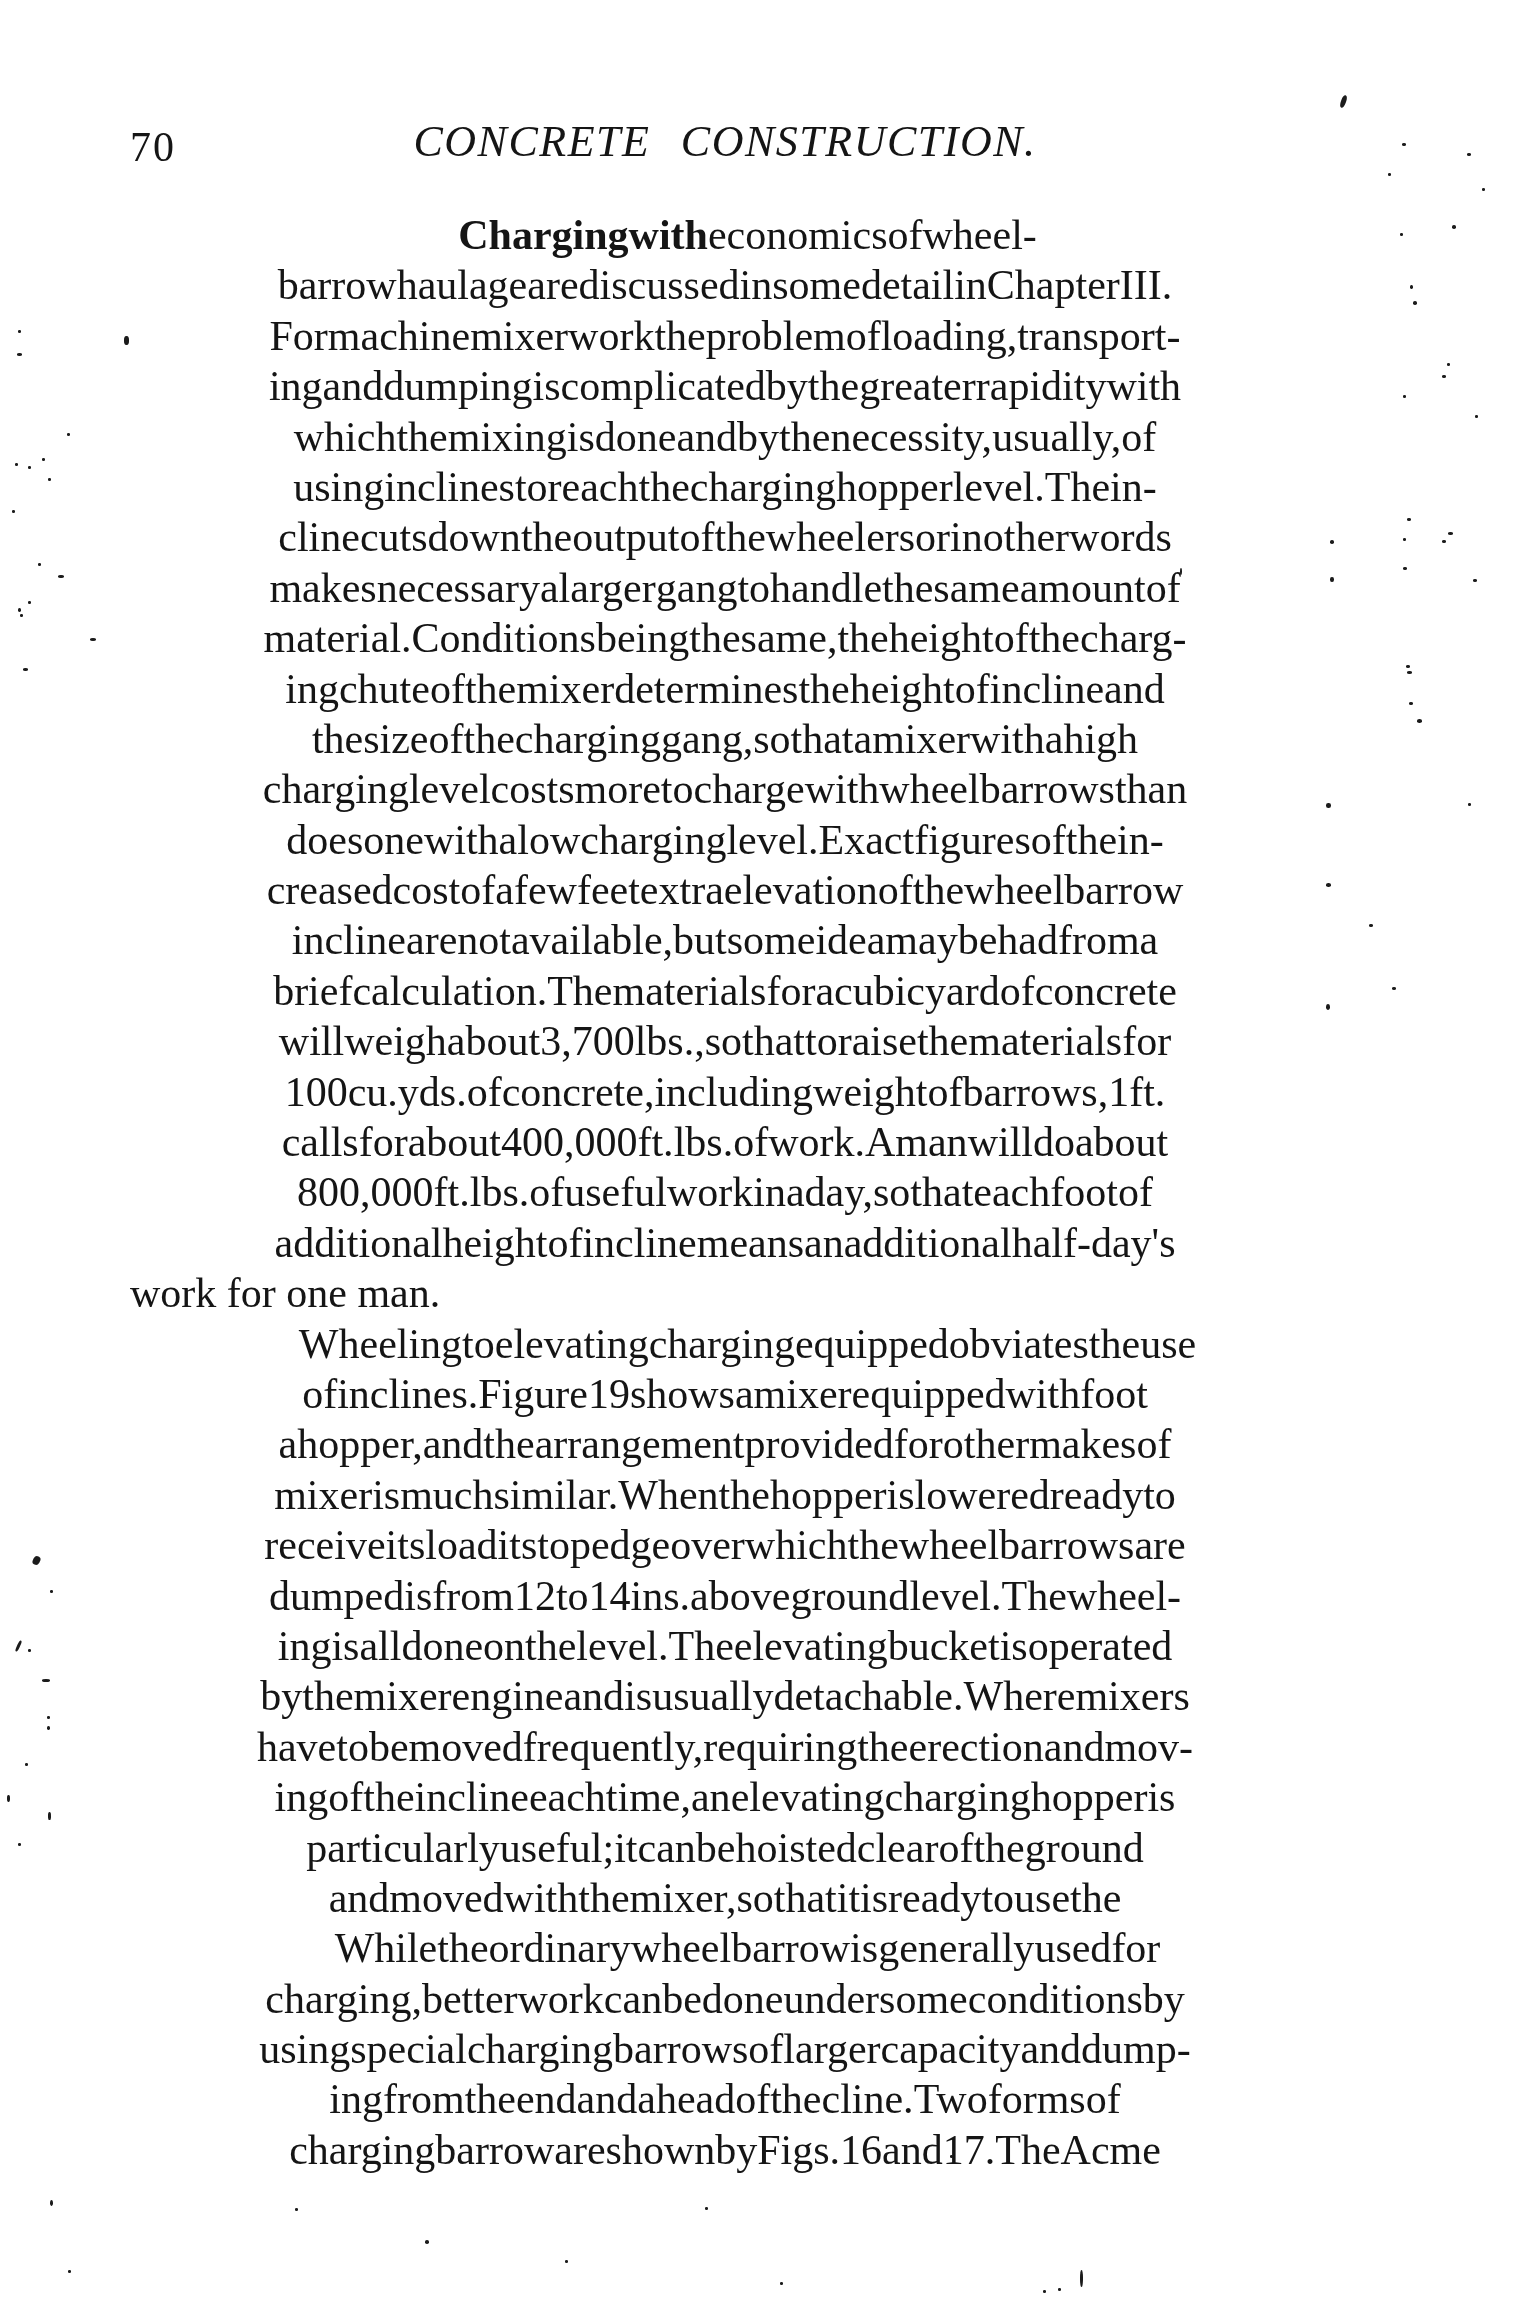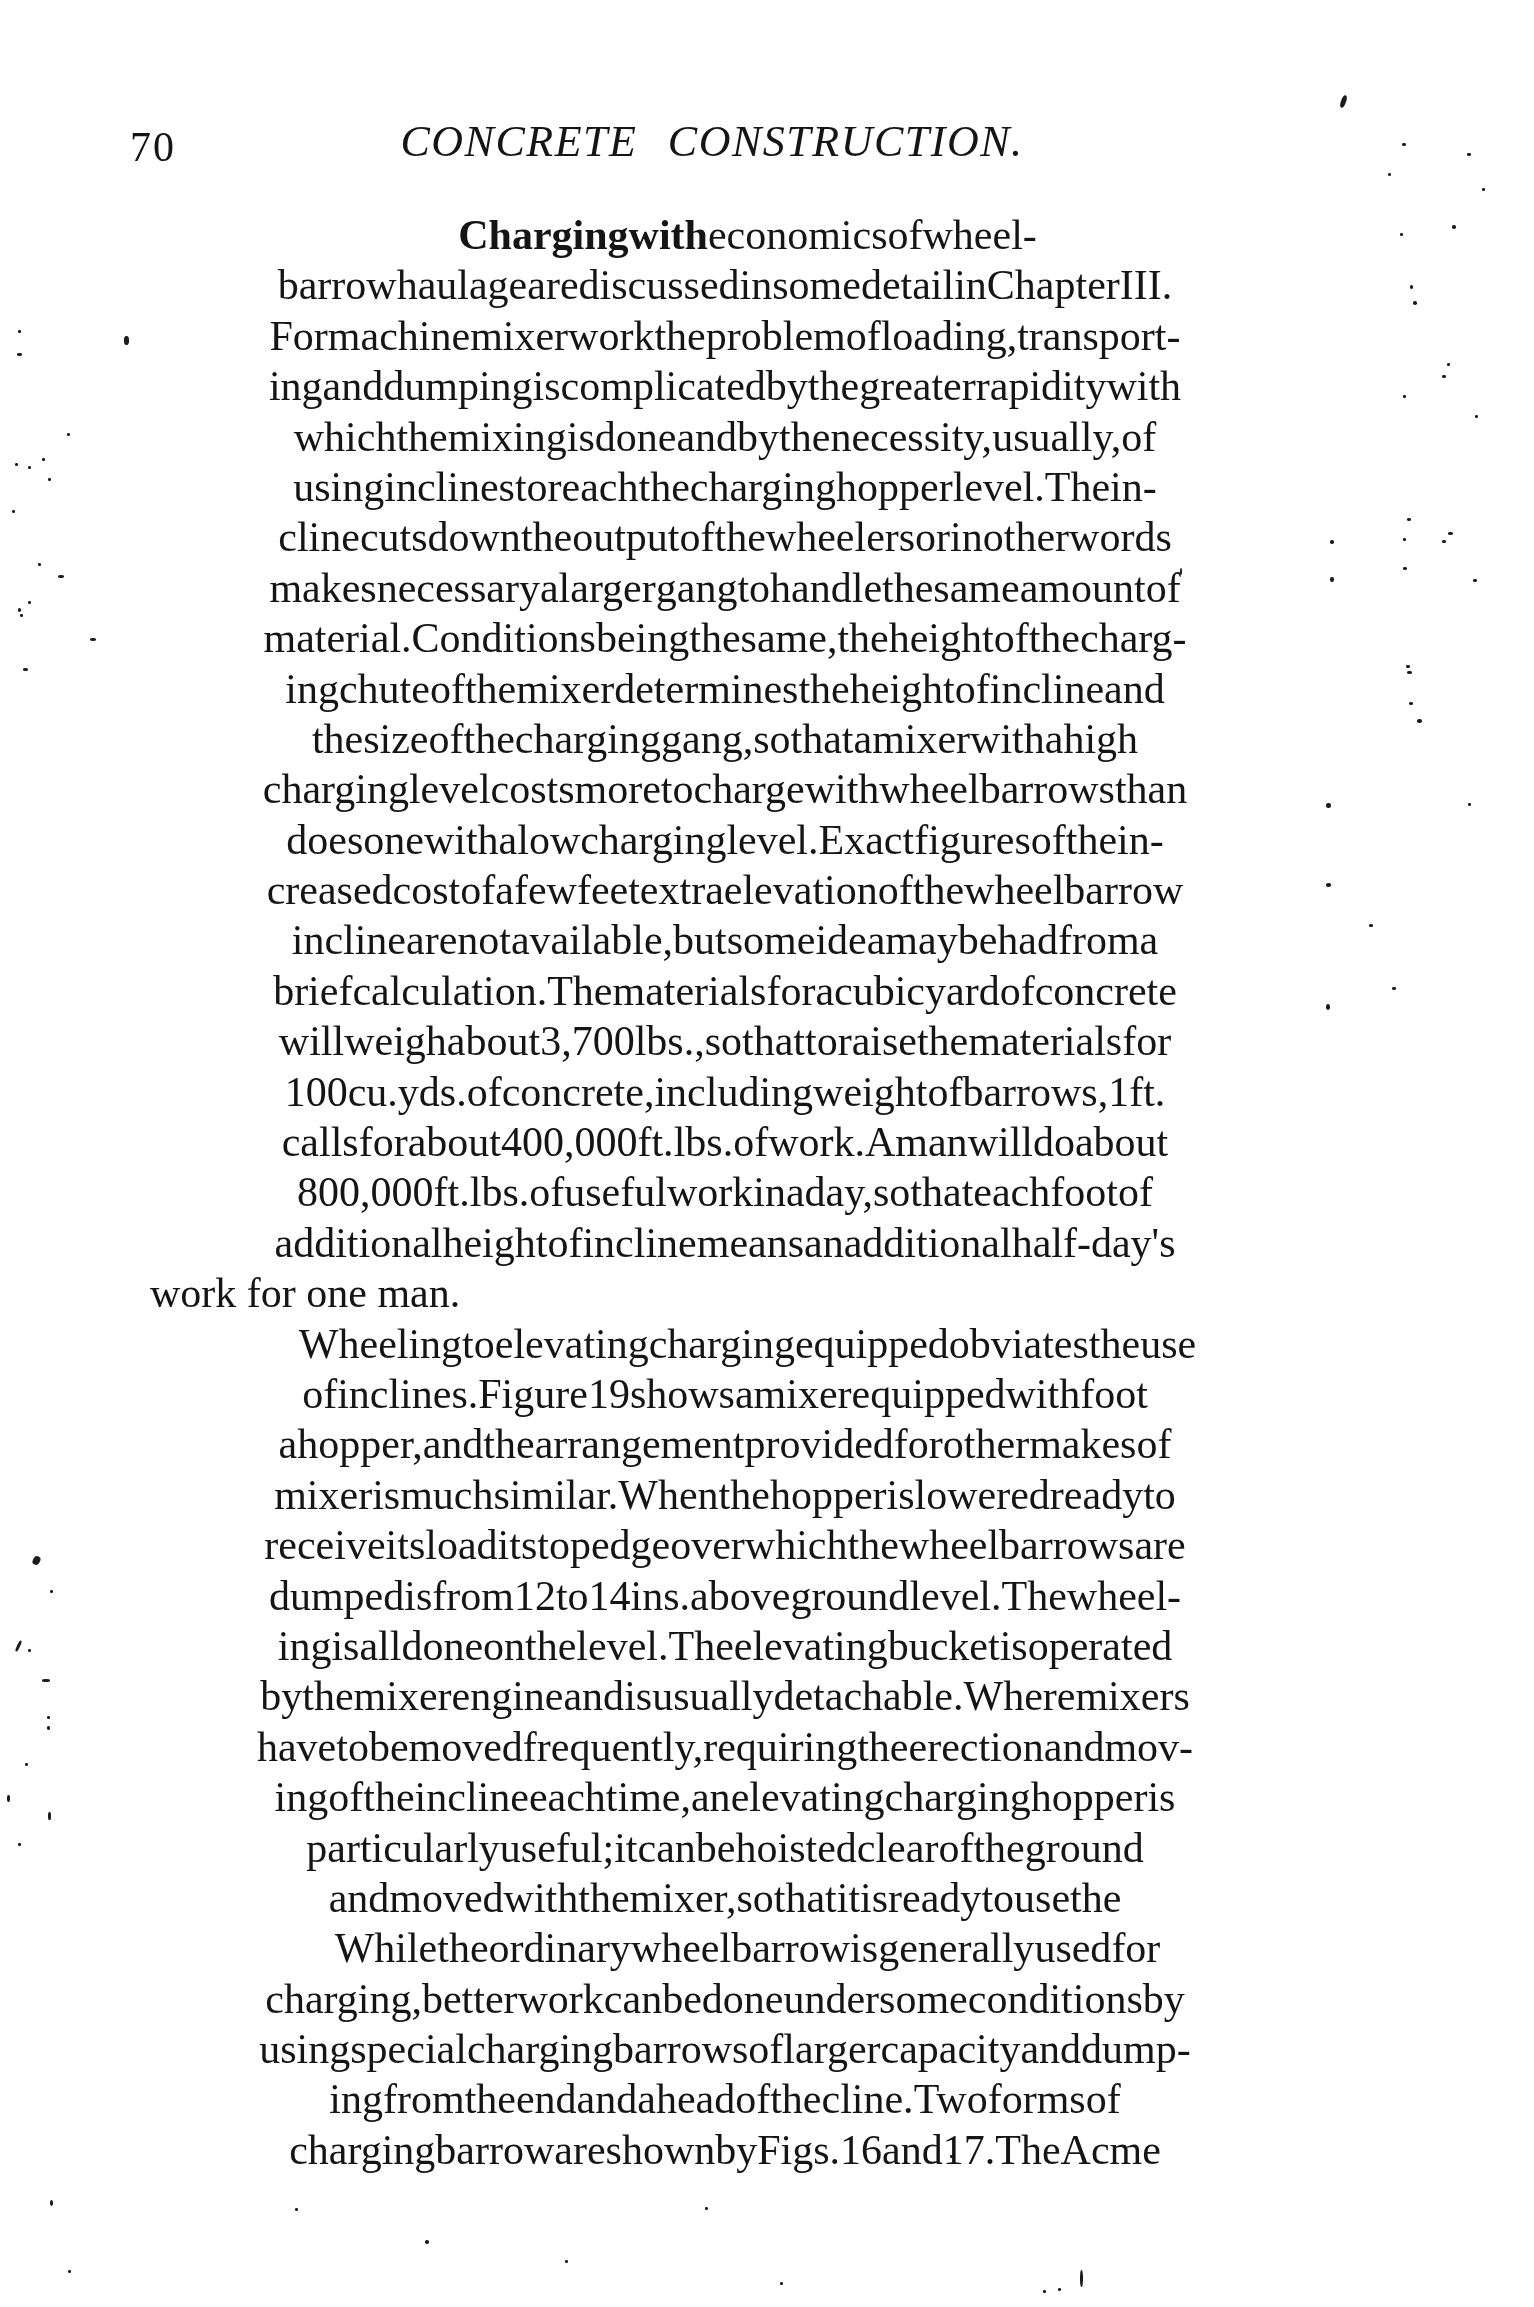--- a/index.html
+++ b/index.html
@@ -16,21 +16,21 @@
   .page-number{
     position:absolute;
     left:130px;
     top:126px;
     font-size:42px;
     line-height:42px;
     letter-spacing:2px;
   }
   .running-head{
     position:absolute;
-    left:117px;
+    left:130px;
     top:118px;
     width:1190px;
     text-align:center;
     font-style:italic;
     font-size:44px;
     line-height:48px;
     letter-spacing:1.5px;
     word-spacing:18px;
   }
   .text-block{
@@ -47,21 +47,20 @@
     align-items:baseline;
     height:50.4px;
     line-height:50.4px;
     white-space:nowrap;
   }
   .line.indent{padding-left:45px;}
   .line.last{
     display:block;
     text-align:left;
     white-space:normal;
-    margin-left:20px;
   }
   .line .w{white-space:nowrap;}
   .line b{font-weight:bold;}
   .speck{
     position:absolute;
     background:#1b1b1b;
     border-radius:45%;
   }
 </style>
 </head>

